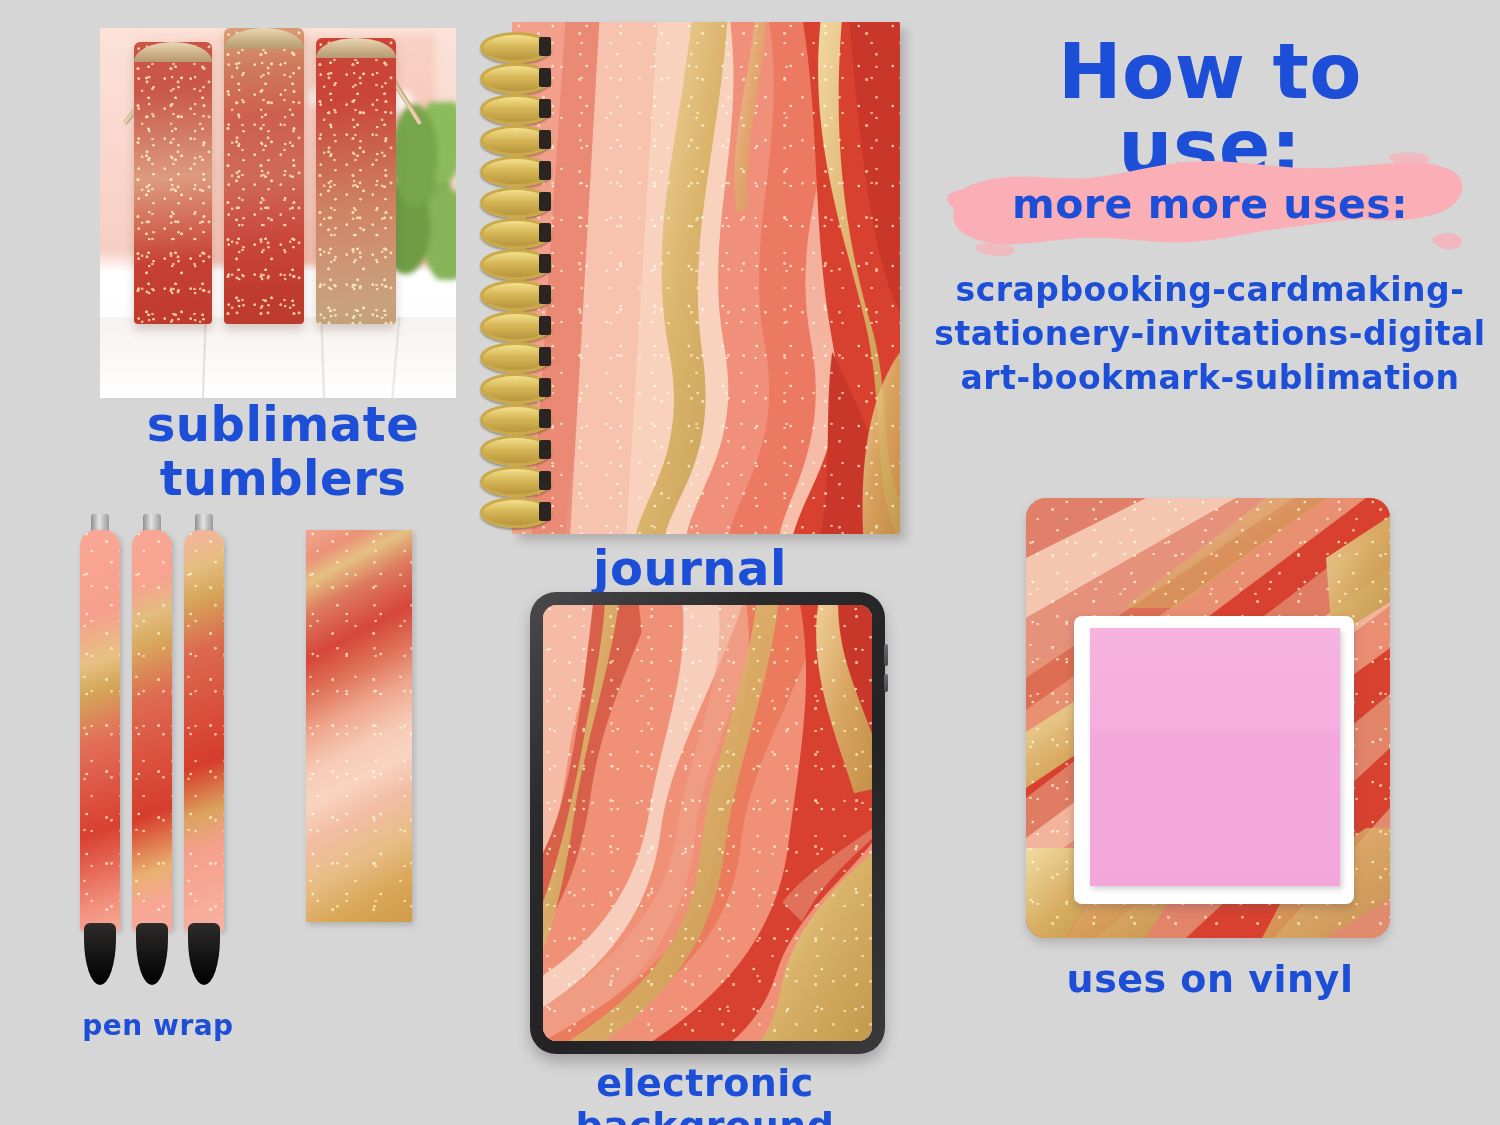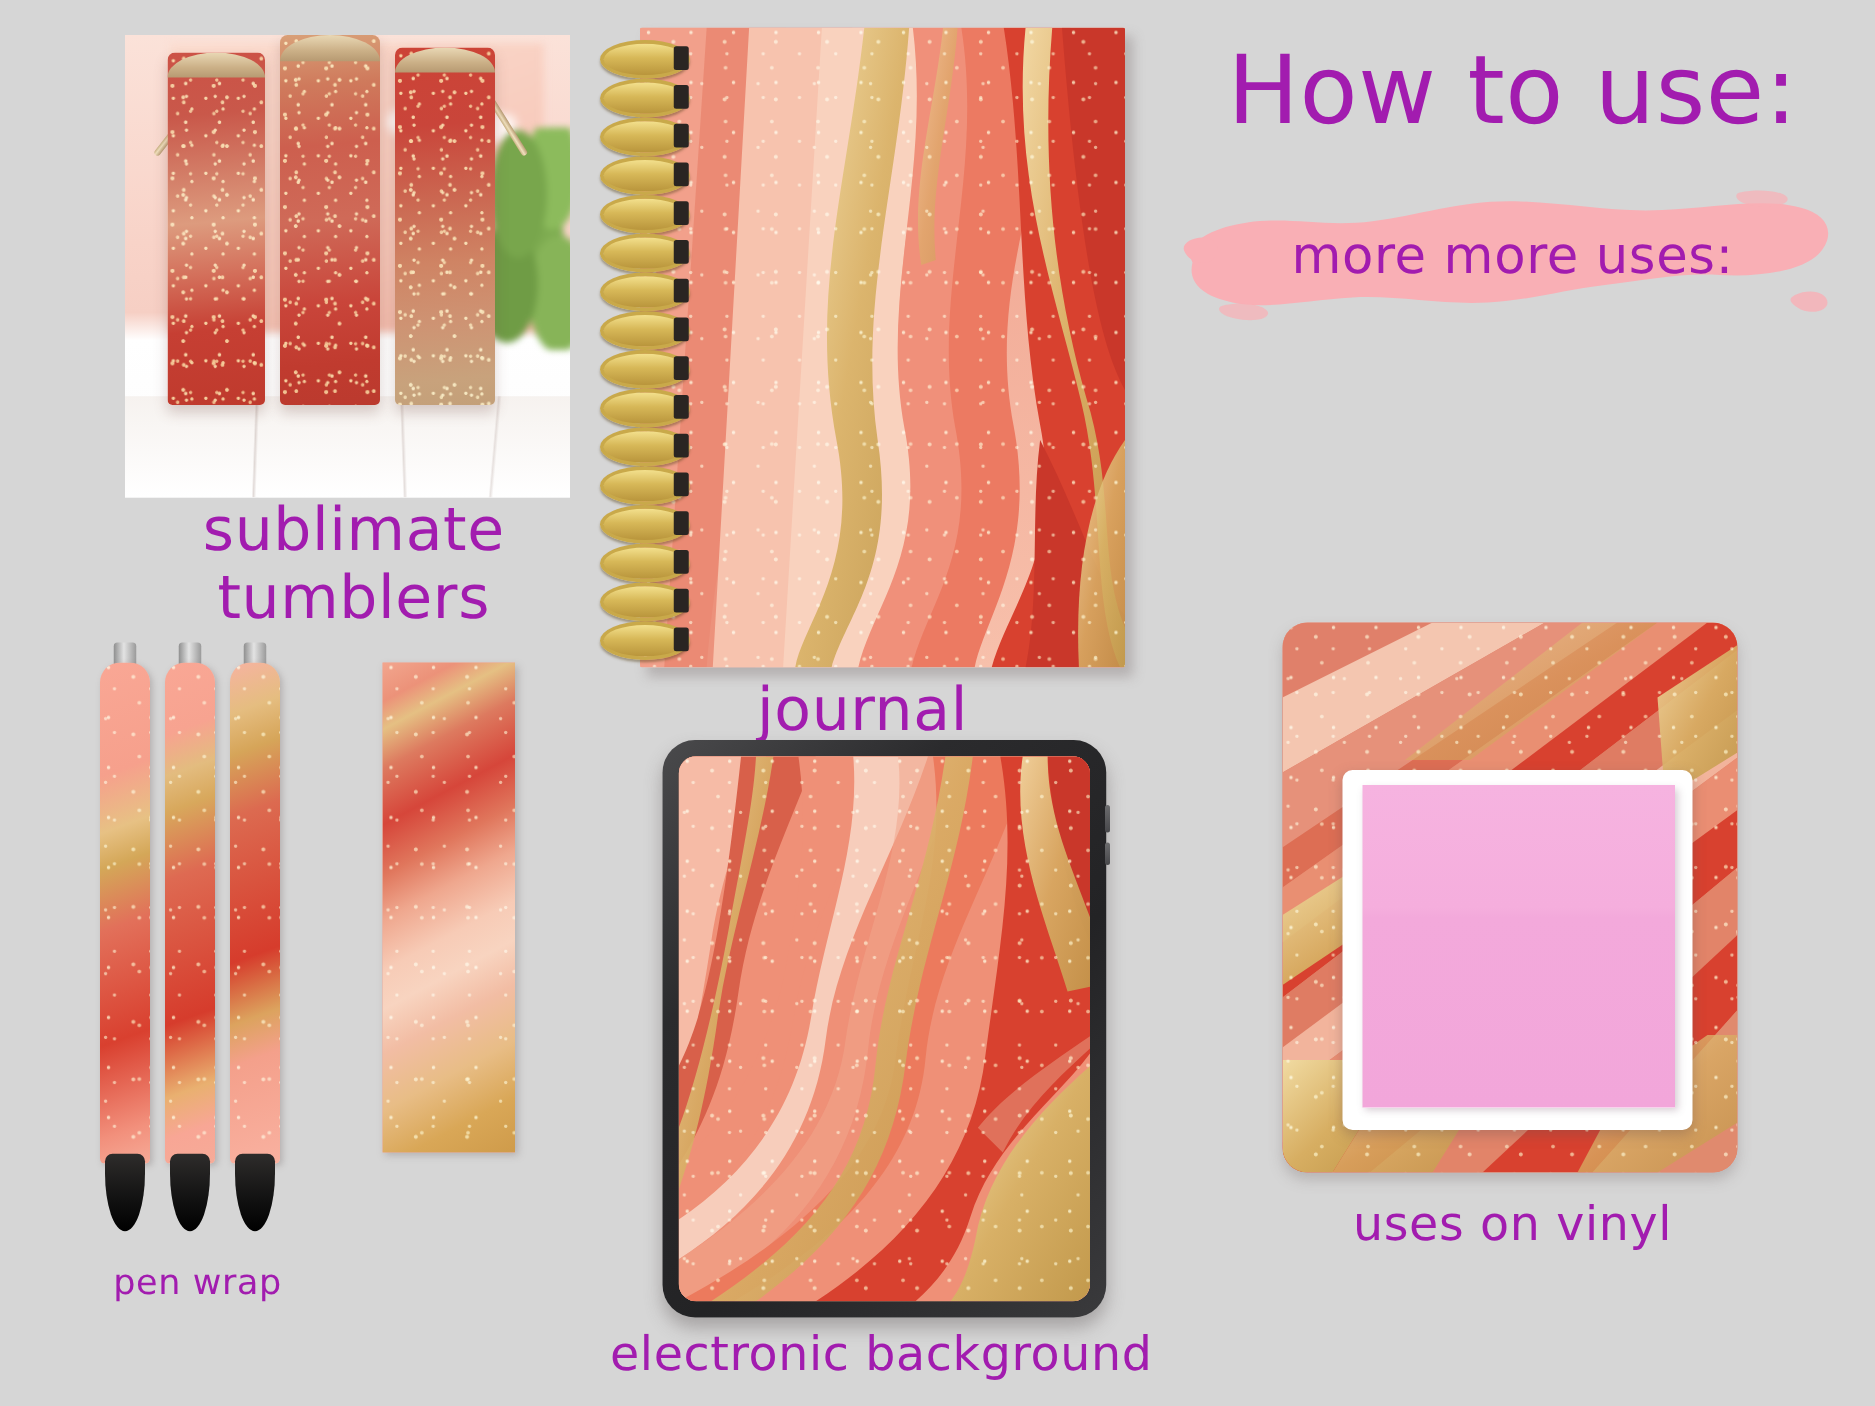--- a/index.html
+++ b/index.html
@@ -9,23 +9,23 @@
     background:#d6d6d6;
     font-family:"DejaVu Sans","Liberation Sans",sans-serif;
     overflow:hidden;
     position:relative;
   }
   .stage{position:absolute;inset:0;}
   .abs{position:absolute;}
 
   
   .label{
-    color:#a21caf;
+    color:#1d4ed8;
     font-family:"DejaVu Sans","Liberation Sans",sans-serif;
-    font-weight:400;
+    font-weight:700;
     letter-spacing:.5px;
     text-align:center;
     line-height:1.12;
     white-space:pre-line;
   }
 
   
   #tumbler-photo{
     left:100px;top:28px;width:356px;height:370px;
     background:#ffffff;
@@ -468,14 +468,17 @@
                C212,96 178,88 142,90 C106,92 72,100 46,94 C22,89 10,78 14,62 Z" fill="#f9afb5"></path>
       <path d="M8,54 C4,48 12,42 22,42 C32,42 38,50 32,58 C26,66 12,62 8,54 Z" fill="#f9afb5"></path>
       <path d="M496,88 C508,82 522,86 522,94 C522,102 506,104 498,98 C492,94 490,91 496,88 Z" fill="#f9afb5" opacity=".8"></path>
       <path d="M40,96 C58,92 78,98 74,104 C70,111 44,108 38,103 C34,100 34,97 40,96 Z" fill="#f9afb5" opacity=".7"></path>
       <path d="M452,6 C470,2 492,6 490,12 C488,19 458,18 452,13 C448,10 448,7 452,6 Z" fill="#f9afb5" opacity=".7"></path>
     </svg>
   </div>
 
   <div class="abs label" id="subhead">more more uses:</div>
 
+  <div class="abs label" id="uses-list">scrapbooking-cardmaking-
+stationery-invitations-digital
+art-bookmark-sublimation</div>
 
 </div>
 
 </body></html>

